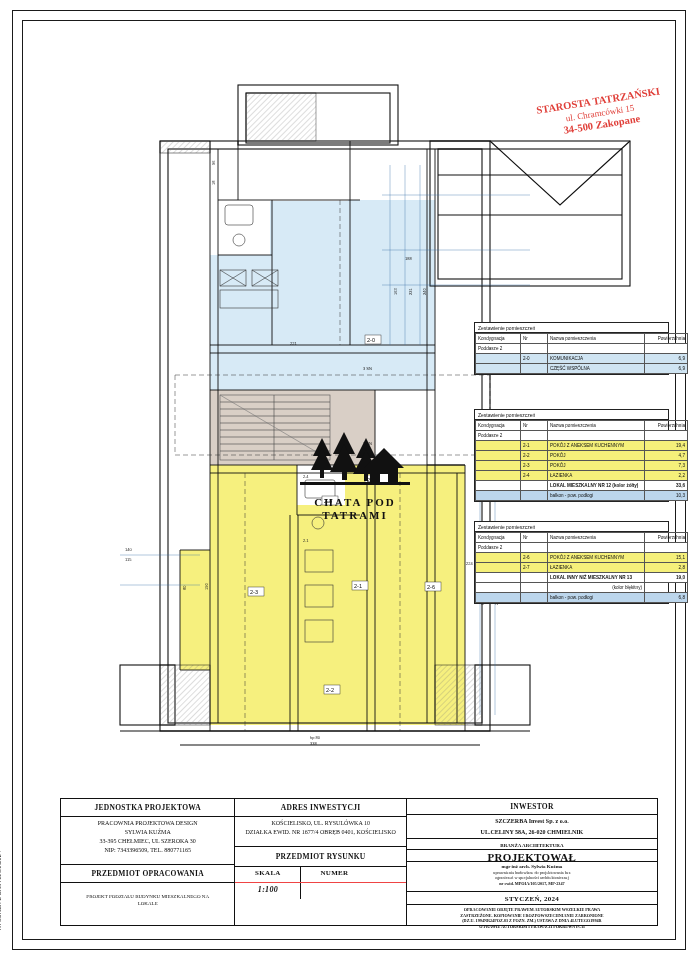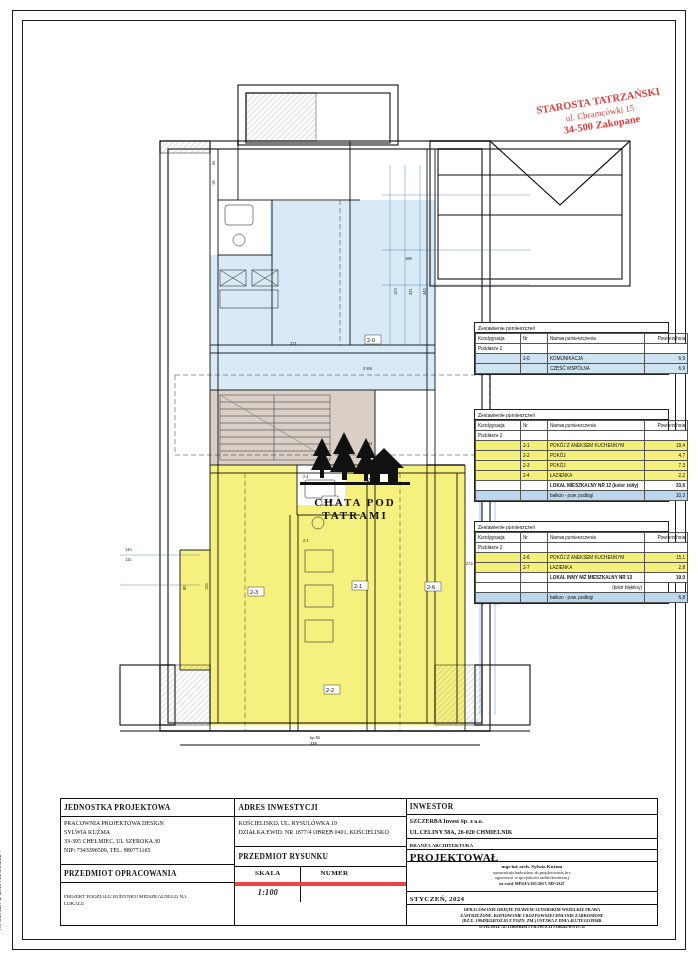--- a/index.html
+++ b/index.html
@@ -154,21 +154,21 @@
     box-sizing: border-box;
     position: relative;
   }
   .tb-col:last-child { border-right: none; }
   .tb-c1 { width: 175px; }
   .tb-c2 { width: 172px; }
   .tb-c3 { width: 132px; }
   .tb-cell {
     border-bottom: 1px solid #111;
     box-sizing: border-box;
-    text-align: left;
+    text-align: center;
     padding: 2px 3px;
   }
   .tb-cell:last-child { border-bottom: none; }
   .tb-title {
     font-size: 7.5px;
     font-weight: bold;
     letter-spacing: .3px;
   }
   .tb-body {
     font-size: 6px;
@@ -553,21 +553,21 @@
       </div>
     </div>
 
     <div class="tb-col tb-c2">
       <div class="tb-cell tb-title" style="height:18px; line-height:14px;">ADRES INWESTYCJI</div>
       <div class="tb-cell tb-body" style="height:30px;">
         <div>KOŚCIELISKO, UL. RYSULÓWKA 10</div>
         <div>DZIAŁKA EWID. NR 1677/4 OBRĘB 0401, KOŚCIELISKO</div>
       </div>
       <div class="tb-cell tb-title" style="height:20px; line-height:16px;">PRZEDMIOT RYSUNKU</div>
-      <div class="tb-row2" style="height:15px; border-bottom:4px solid #ef4444;">
+      <div class="tb-row2" style="height:15px; border-bottom:1px solid #ef4444;">
         <div class="tb-skala tb-title" style="font-size:7px;">SKALA</div>
         <div class="tb-numer tb-title" style="font-size:7px;">NUMER</div>
       </div>
       <div class="tb-row2" style="height:16px;">
         <div class="tb-skala tb-title" style="font-size:8px;font-style:italic;">1:100</div>
         <div class="tb-numer tb-title" style="font-size:8px;"></div>
       </div>
     </div>
 
     <div class="tb-col tb-c3" style="width:251px;">

